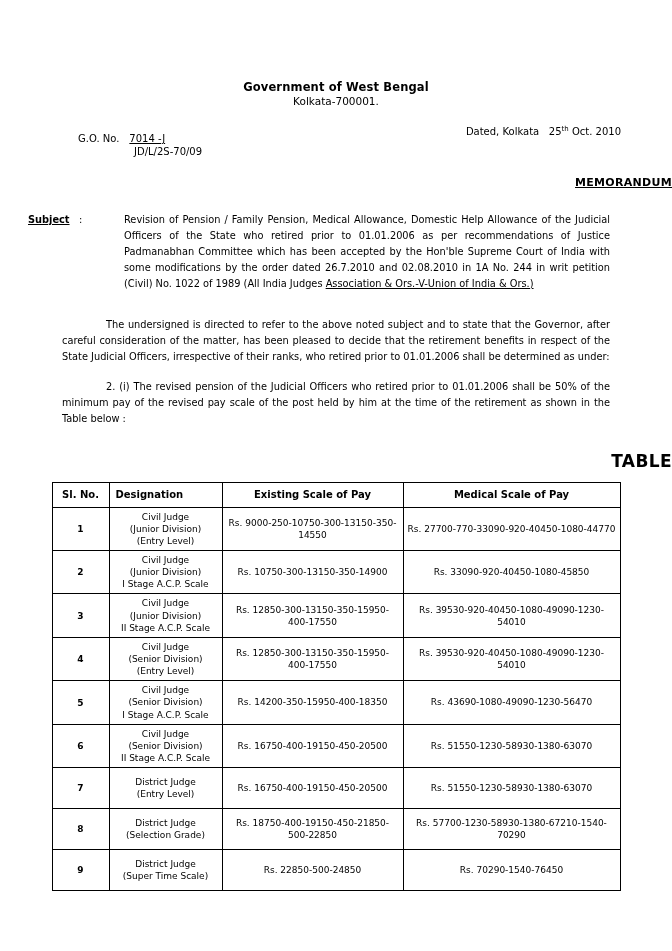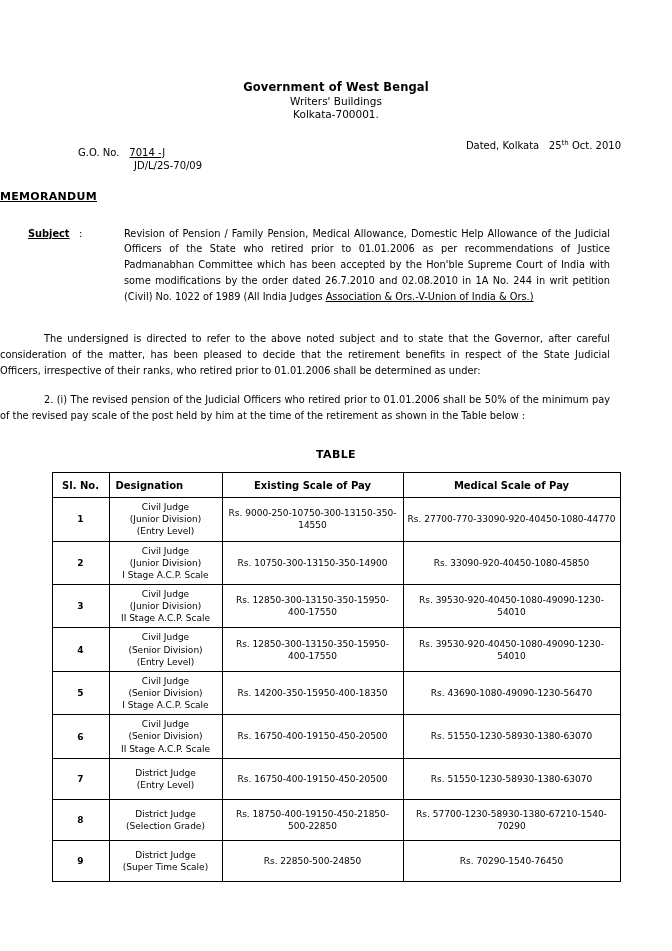--- a/index.html
+++ b/index.html
@@ -74,21 +74,21 @@
     white-space: nowrap;
     font-size: 10px;
   }
   .date-block sup {
     font-size: 7px;
     vertical-align: super;
   }
 
   
   .memo-title {
-    text-align: left;
+    text-align: right;
     font-weight: bold;
     font-size: 11px;
     text-decoration: underline;
     margin-top: 21px;
     letter-spacing: 0.3px;
   }
 
   
   .subject-block {
     margin-top: 23px;
@@ -111,35 +111,36 @@
     position: absolute;
     left: -45px;
     top: 0;
     font-weight: normal;
   }
   .subject-text .u { text-decoration: underline; }
 
   
   .body-para {
     margin-top: 26px;
+    margin-left: 62px;
     margin-right: 62px;
     font-size: 9.8px;
     line-height: 1.62;
     text-align: justify;
     text-indent: 44px;
   }
   .body-para.second {
     margin-top: 14px;
   }
 
   
   .table-title {
-    text-align: center;
-    font-weight: bold;
-    font-size: 11px;
+    text-align: right;
+    font-weight: bold;
+    font-size: 17px;
     margin-top: 24px;
     letter-spacing: 0.4px;
   }
 
   
   table.paytable {
     border-collapse: collapse;
     margin: 11px auto 0 auto;
     width: 530px;
     table-layout: fixed;
@@ -180,21 +181,20 @@
 
   .desig-line { display: block; }
 </style>
 </head>
 <body>
 
 <div class="page">
 
   <div class="letterhead">
     <div class="lh-line1">Government of West Bengal</div>
-    <div class="lh-line3">Writers' Buildings</div>
     <div class="lh-line4">Kolkata-700001.</div>
   </div>
 
   <div class="ref-row">
     <div class="go-block">
       <span class="go-label">G.O. No.</span><span class="go-number">7014 -J</span>
       <div class="go-sub">JD/L/2S-70/09</div>
     </div>
     <div class="date-block"><span>Dated, Kolkata</span>&nbsp;&nbsp; <span>25</span><sup>th</sup> <span>Oct. 2010</span></div>
   </div>

